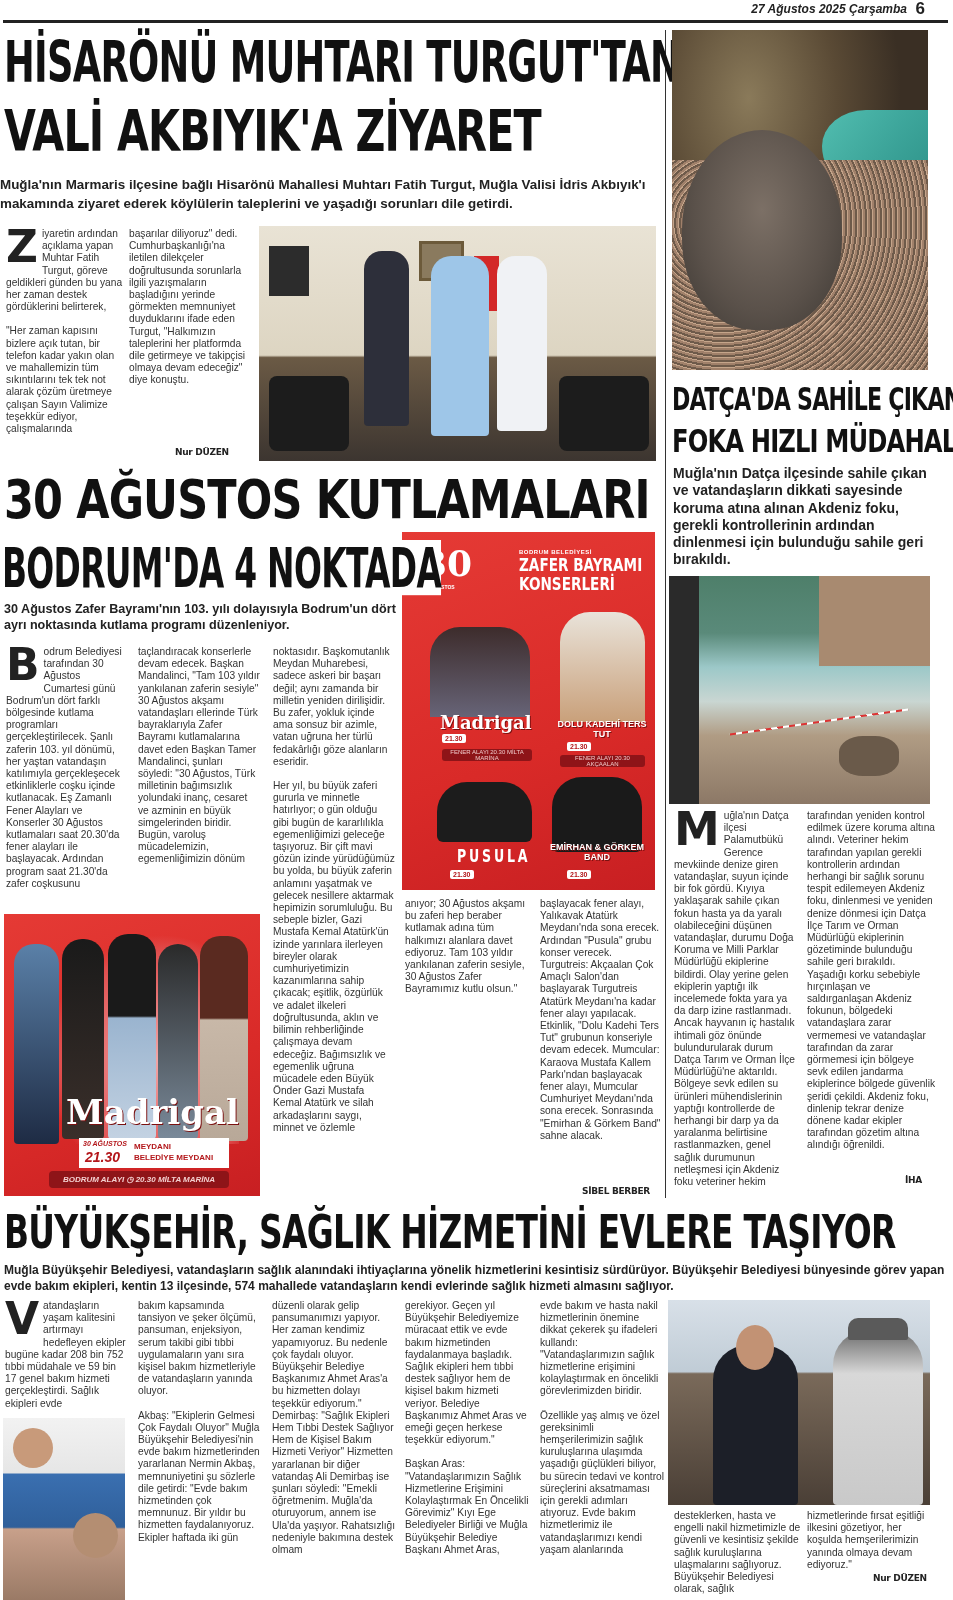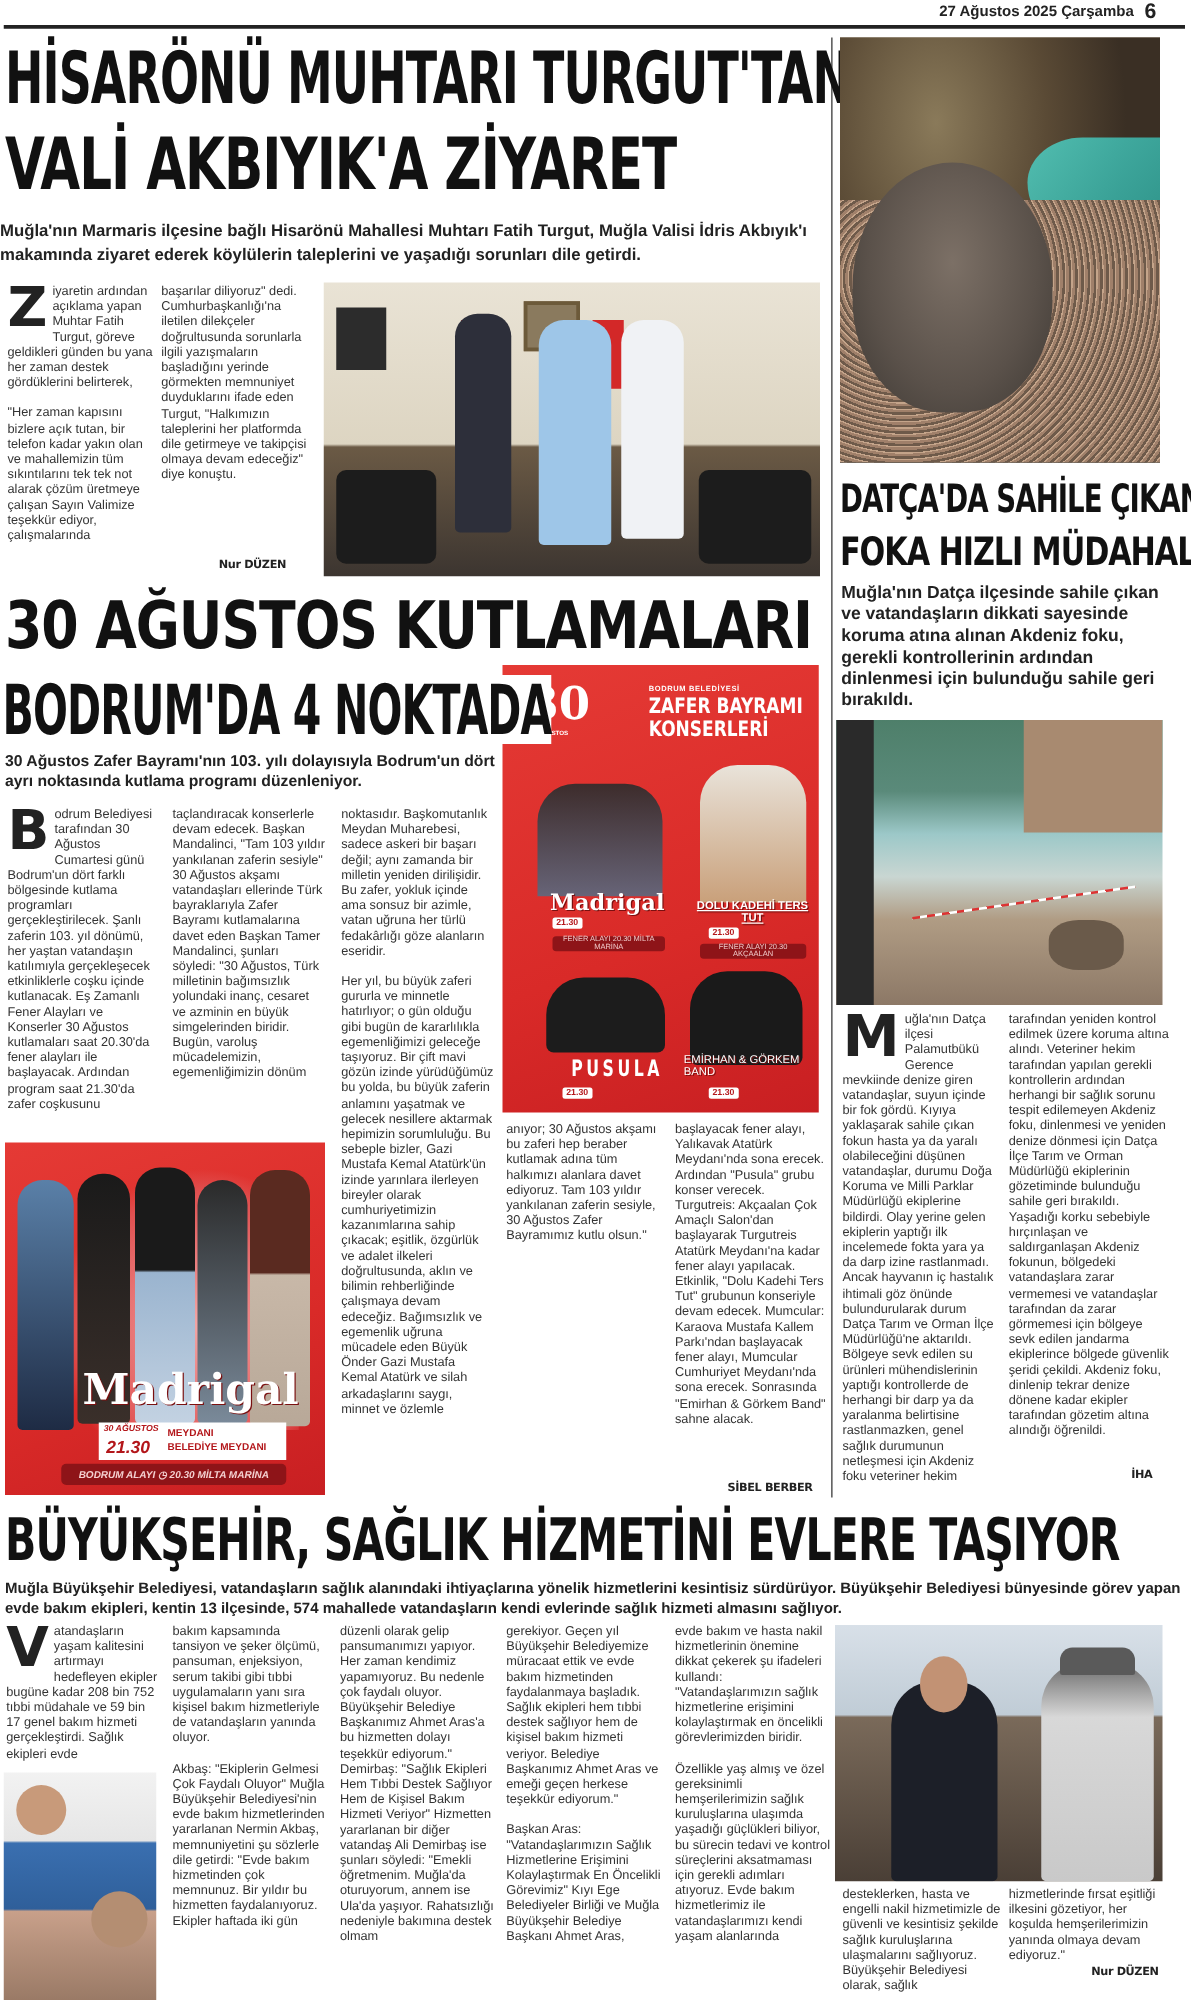--- a/index.html
+++ b/index.html
@@ -1,19 +1,19 @@
 <!DOCTYPE html>
 <html><head>
 <meta charset="utf-8">
 <style>
   * { box-sizing: border-box; margin: 0; padding: 0; }
   html, body { width: 953px; height: 1600px; background: #fff; overflow: hidden; }
   body { position: relative; font-family: "Liberation Sans", sans-serif; color: #222; }
   .abs { position: absolute; }
-  .hdr-date { right: 46px; top: 2px; font-weight: bold; font-size: 12px; color: #222; font-family: "Liberation Sans Narrow", "Liberation Sans", sans-serif; }
+  .hdr-date { right: 46px; top: 2px; font-style: italic; font-weight: bold; font-size: 12px; color: #222; font-family: "Liberation Sans Narrow", "Liberation Sans", sans-serif; }
   .hdr-page { right: 28px; top: -1px; font-weight: bold; font-size: 17px; color: #222; }
   .hdr-rule { left: 3px; top: 20px; width: 945px; height: 3px; background: #222; }
   .vrule { width: 1px; background: #333; }
   .headline { font-family: "DejaVu Sans", sans-serif; font-weight: bold; color: #111; letter-spacing: -1px; transform-origin: left top; white-space: nowrap; line-height: 1; }
   .lead { font-weight: bold; font-size: 13.4px; line-height: 19px; color: #222; }
   .col { font-size: 10.2px; line-height: 12.2px; color: #333; }
   .col p { margin: 0; }
   .col .gap { height: 12px; }
   .dropcap { float: left; font-family: "DejaVu Sans", sans-serif; font-weight: bold; font-size: 44px; line-height: 36px; margin: 1px 4px 0 0; color: #222; }
   .byline { font-family: "DejaVu Sans", sans-serif; font-weight: bold; font-size: 9px; color: #222; letter-spacing: -0.3px; }
@@ -98,30 +98,30 @@
     <div class="abs" style="left:117px; top:17px; font-size:6px; font-weight:bold; letter-spacing:0.5px;">BODRUM BELEDİYESİ</div>
     <div class="abs headline" style="left:117px; top:25px; font-size:17px; color:#fff; transform:scaleX(0.8); letter-spacing:0;">ZAFER BAYRAMI</div>
     <div class="abs headline" style="left:117px; top:44px; font-size:17px; color:#fff; transform:scaleX(0.8); letter-spacing:0;">KONSERLERİ</div>
 
     <div class="abs" style="left:28px; top:95px; width:100px; height:90px; background:linear-gradient(180deg,#2b2b2b,#5a6a80);border-radius:30px 30px 0 0;opacity:0.9;"></div>
     <div class="abs band-name" style="left:38px; top:180px; font-size:18px;">Madrigal</div>
     <div class="abs tag" style="left:40px; top:202px;">21.30</div>
     <div class="abs ribbon" style="left:40px; top:217px; width:90px;">FENER ALAYI 20.30 MİLTA MARİNA</div>
 
     <div class="abs" style="left:158px; top:80px; width:85px; height:110px; background:linear-gradient(180deg,#e9e3da,#c9a07a);border-radius:30px 30px 0 0;"></div>
-    <div class="abs" style="left:150px; top:187px; width:100px; font-size:9px; font-weight:bold; text-align:center; line-height:10px; text-shadow:1px 1px 0 #7a1010;text-decoration:underline;">DOLU KADEHİ TERS TUT</div>
+    <div class="abs" style="left:150px; top:187px; width:100px; font-size:9px; font-weight:bold; text-align:center; line-height:10px; text-shadow:1px 1px 0 #7a1010;">DOLU KADEHİ TERS TUT</div>
     <div class="abs tag" style="left:165px; top:210px;">21.30</div>
     <div class="abs ribbon" style="left:158px; top:223px; width:85px;">FENER ALAYI 20.30 AKÇAALAN</div>
 
     <div class="abs" style="left:35px; top:250px; width:95px; height:60px; background:#1c1c1c; border-radius:30px 30px 6px 6px;"></div>
     <div class="abs headline" style="left:55px; top:315px; font-size:18px; color:#fff; letter-spacing:4px; transform:scaleX(0.7);">PUSULA</div>
     <div class="abs tag" style="left:48px; top:338px;">21.30</div>
 
     <div class="abs" style="left:150px; top:245px; width:90px; height:75px; background:#1a1a1a; border-radius:30px 30px 6px 6px;"></div>
-    <div class="abs" style="left:145px; top:310px; width:100px; font-size:9px; font-weight:normal; text-align:left; line-height:10px; text-shadow:1px 1px 0 #7a1010;">EMİRHAN &amp; GÖRKEM BAND</div>
+    <div class="abs" style="left:145px; top:310px; width:100px; font-size:9px; font-weight:bold; text-align:center; line-height:10px; text-shadow:1px 1px 0 #7a1010;">EMİRHAN &amp; GÖRKEM BAND</div>
     <div class="abs tag" style="left:165px; top:338px;">21.30</div>
   </div>
 
   <div class="abs headline" style="left:2px; top:540px; font-size:46px; transform:scaleX(0.715) scaleY(1.2); background:#fff;">BODRUM'DA 4 NOKTADA</div>
   <div class="abs lead" style="left:4px; top:601px; width:395px; font-size:12.6px; line-height:16px;">30 Ağustos Zafer Bayramı'nın 103. yılı dolayısıyla Bodrum'un dört ayrı noktasında kutlama programı düzenleniyor.</div>
 
   <div class="abs col" style="left:6px; top:646px; width:120px;">
     <span class="dropcap">B</span>
     <p>odrum Belediyesi tarafından 30 Ağustos Cumartesi günü Bodrum'un dört farklı bölgesinde kutlama programları gerçekleştirilecek. Şanlı zaferin 103. yıl dönümü, her yaştan vatandaşın katılımıyla gerçekleşecek etkinliklerle coşku içinde kutlanacak. Eş Zamanlı Fener Alayları ve Konserler 30 Ağustos kutlamaları saat 20.30'da fener alayları ile başlayacak. Ardından program saat 21.30'da zafer coşkusunu</p>
   </div>

